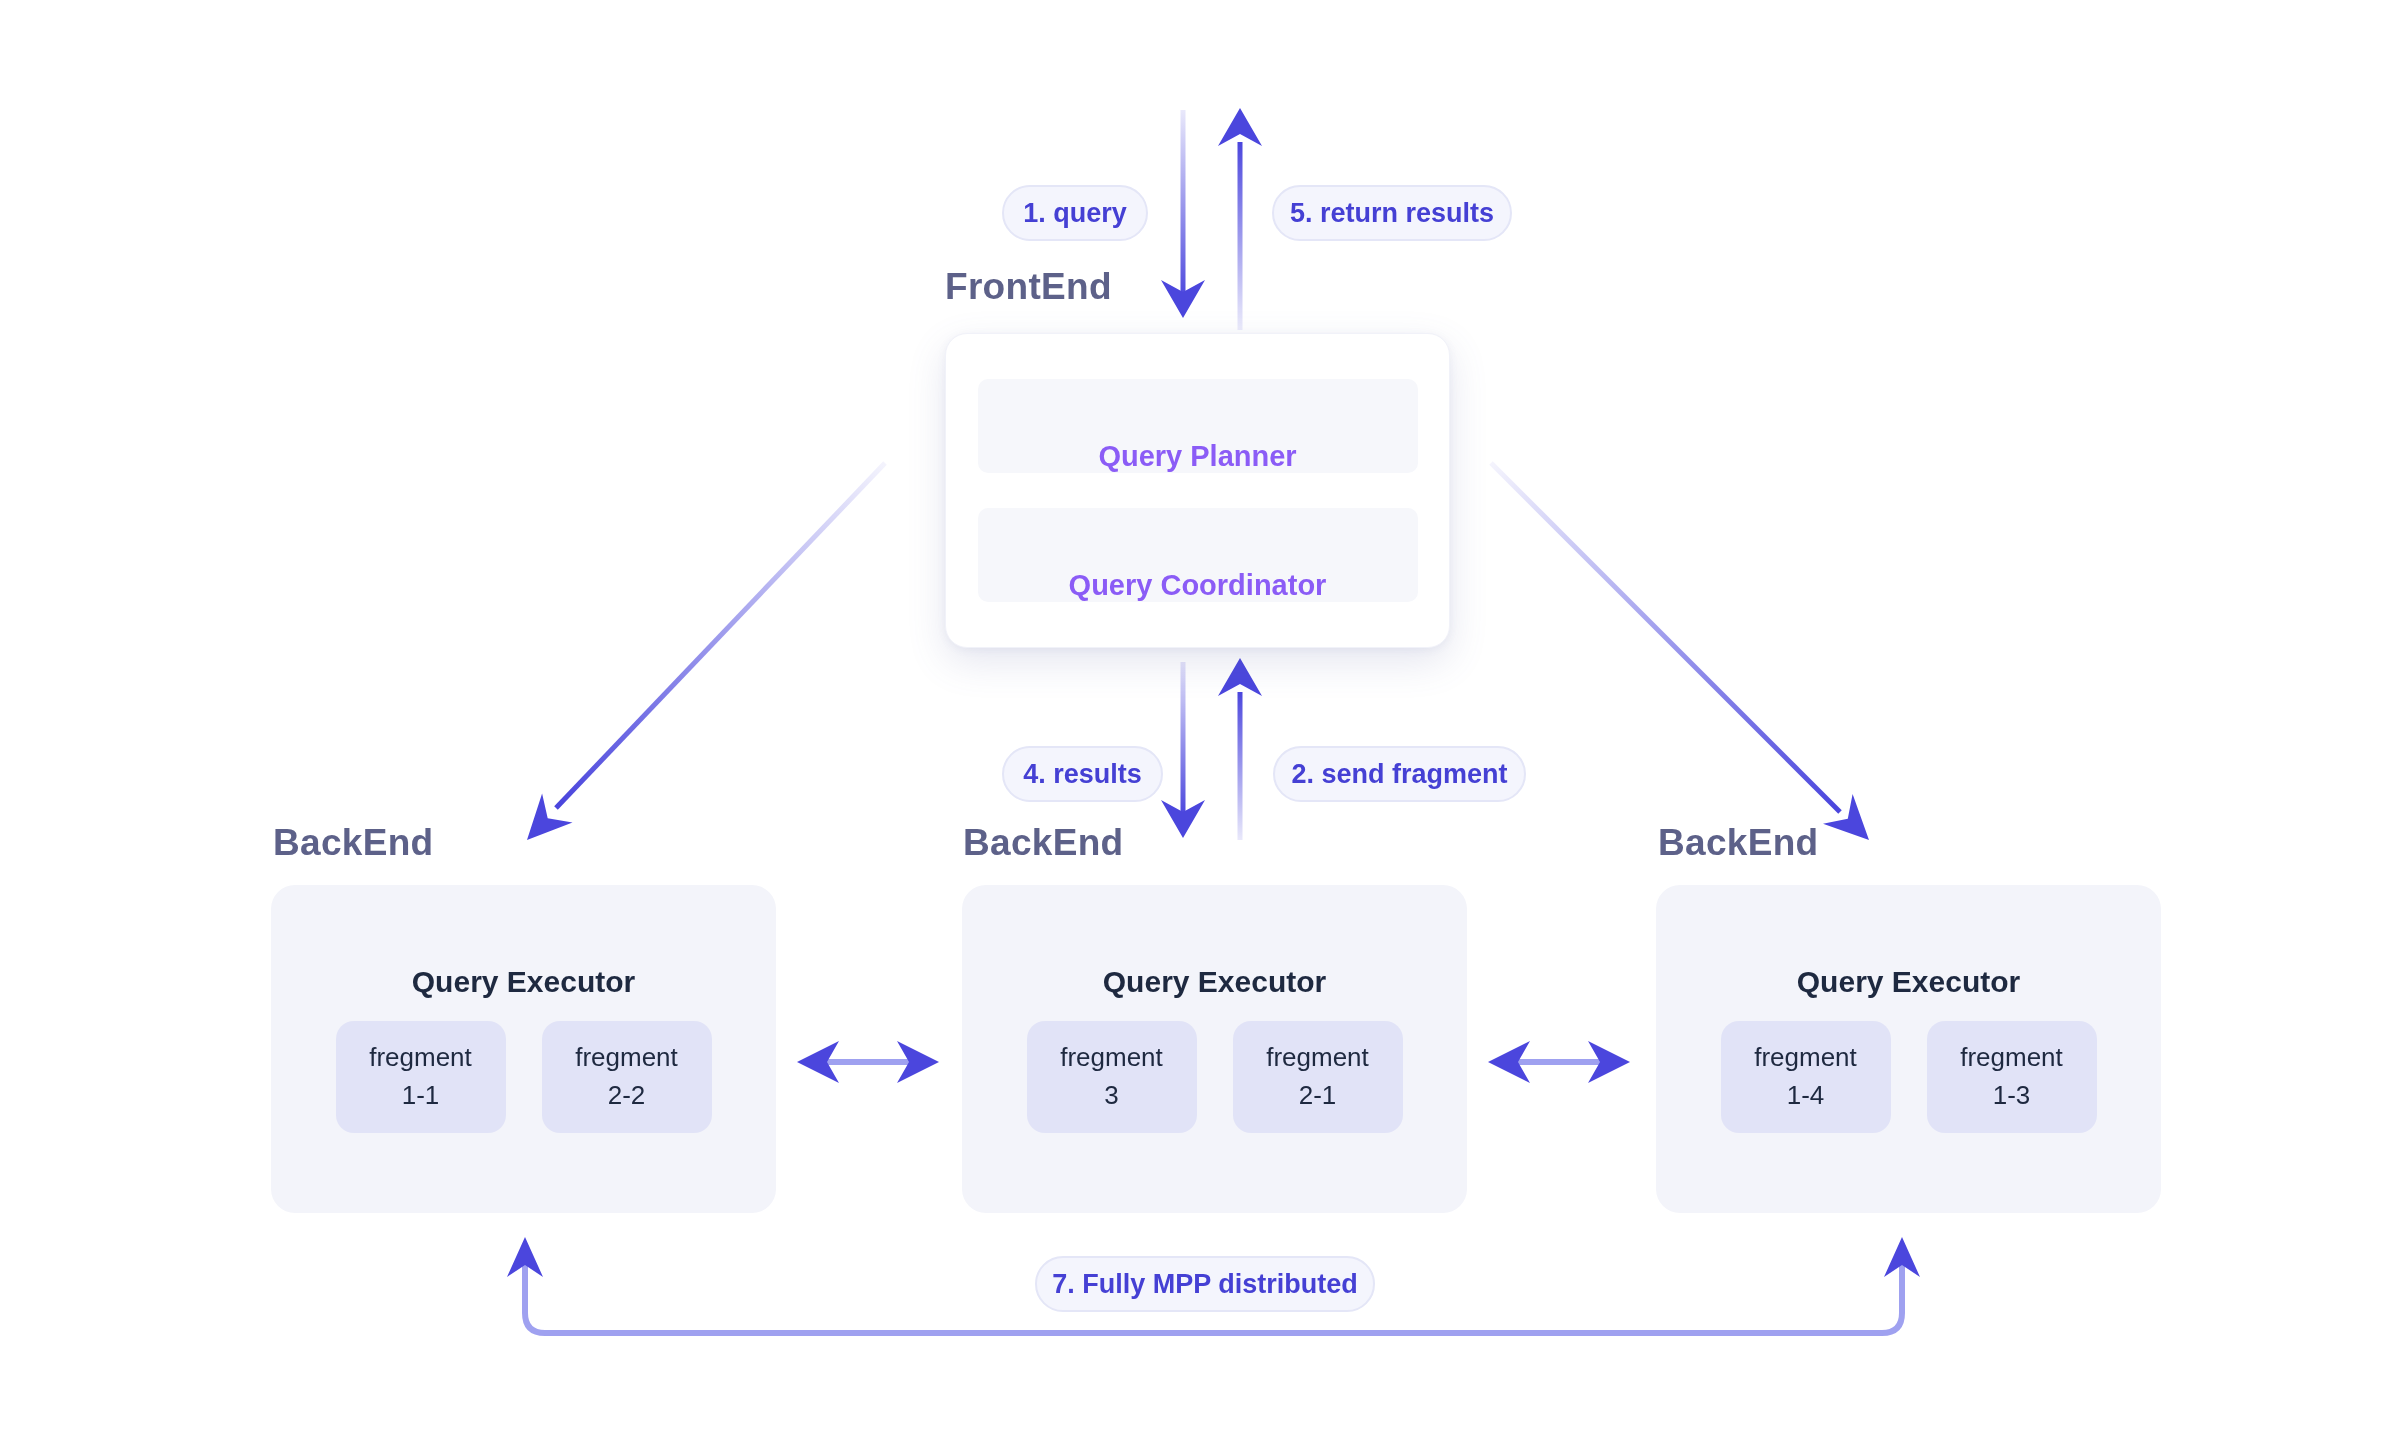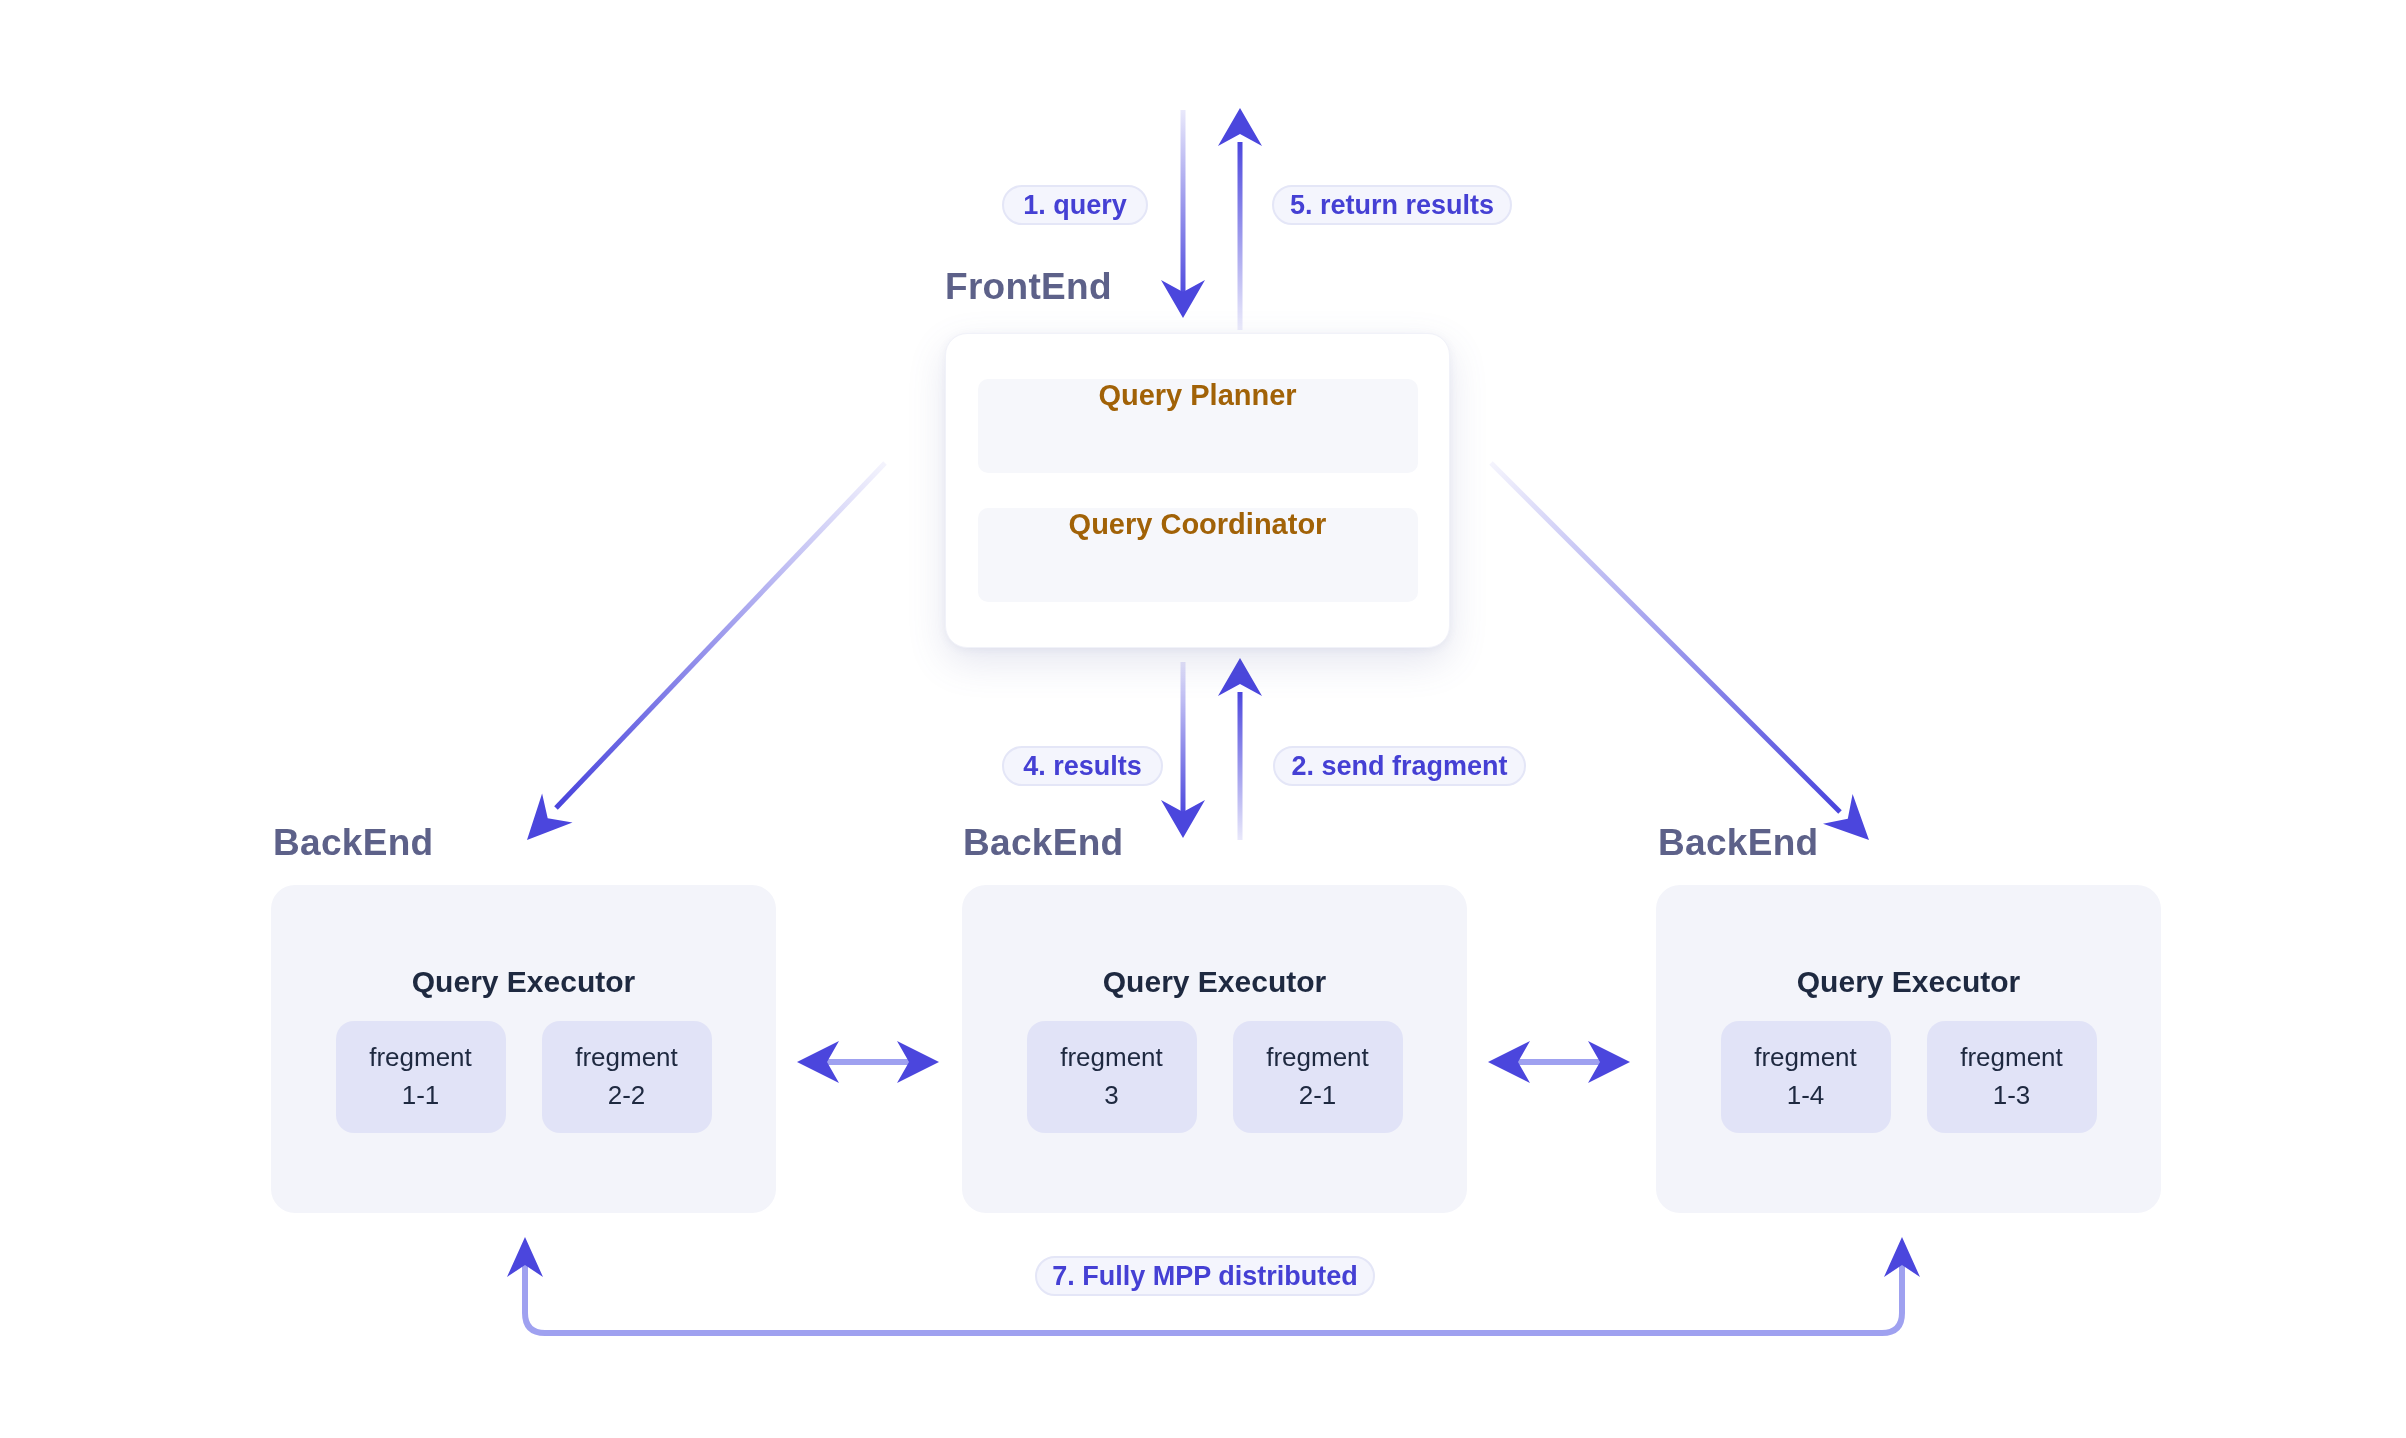--- a/index.html
+++ b/index.html
@@ -7,21 +7,21 @@
     width: 2406px; height: 1438px; overflow: hidden;
     font-family: "Liberation Sans", "DejaVu Sans", sans-serif;
   }
   .stage { position: relative; width: 2406px; height: 1438px; background: #ffffff; }
 
   svg.arrow-layer { position: absolute; left: 0; top: 0; pointer-events: none; }
 
   .pill {
     position: absolute;
     display: flex; align-items: center; justify-content: center;
-    height: 40px; border-radius: 999px;
+    height: 56px; border-radius: 999px;
     background: #f4f5fd;
     border: 2px solid #e4e6f7;
     color: #4540d4; font-size: 27px; font-weight: 700;
     box-sizing: border-box;
     white-space: nowrap;
   }
 
   .heading {
     position: absolute;
     font-size: 37px; font-weight: 700; color: #5d6189;
@@ -34,22 +34,22 @@
     width: 505px; height: 315px;
     background: #ffffff; border-radius: 22px;
     border: 1px solid #f1f2f9;
     box-shadow: 0 14px 38px rgba(92, 97, 160, 0.16), 0 2px 8px rgba(92, 97, 160, 0.07);
     display: flex; flex-direction: column; align-items: center; justify-content: center;
     gap: 35px; box-sizing: border-box;
   }
   .fe-inner {
     width: 440px; height: 94px; border-radius: 10px;
     background: #f6f7fb;
-    display: flex; align-items: flex-start; justify-content: center;
-    color: #a16207; font-size: 29px; font-weight: 700;
+    display: flex; align-items: flex-end; justify-content: center;
+    color: #8b5cf6; font-size: 29px; font-weight: 700;
   }
 
   .backend-box {
     position: absolute; top: 885px;
     width: 505px; height: 328px;
     background: #f3f4fa; border-radius: 24px;
     display: flex; flex-direction: column; align-items: center; justify-content: center;
     gap: 22px; box-sizing: border-box;
   }
   .be-title { color: #1e2940; font-size: 30px; font-weight: 700; }

